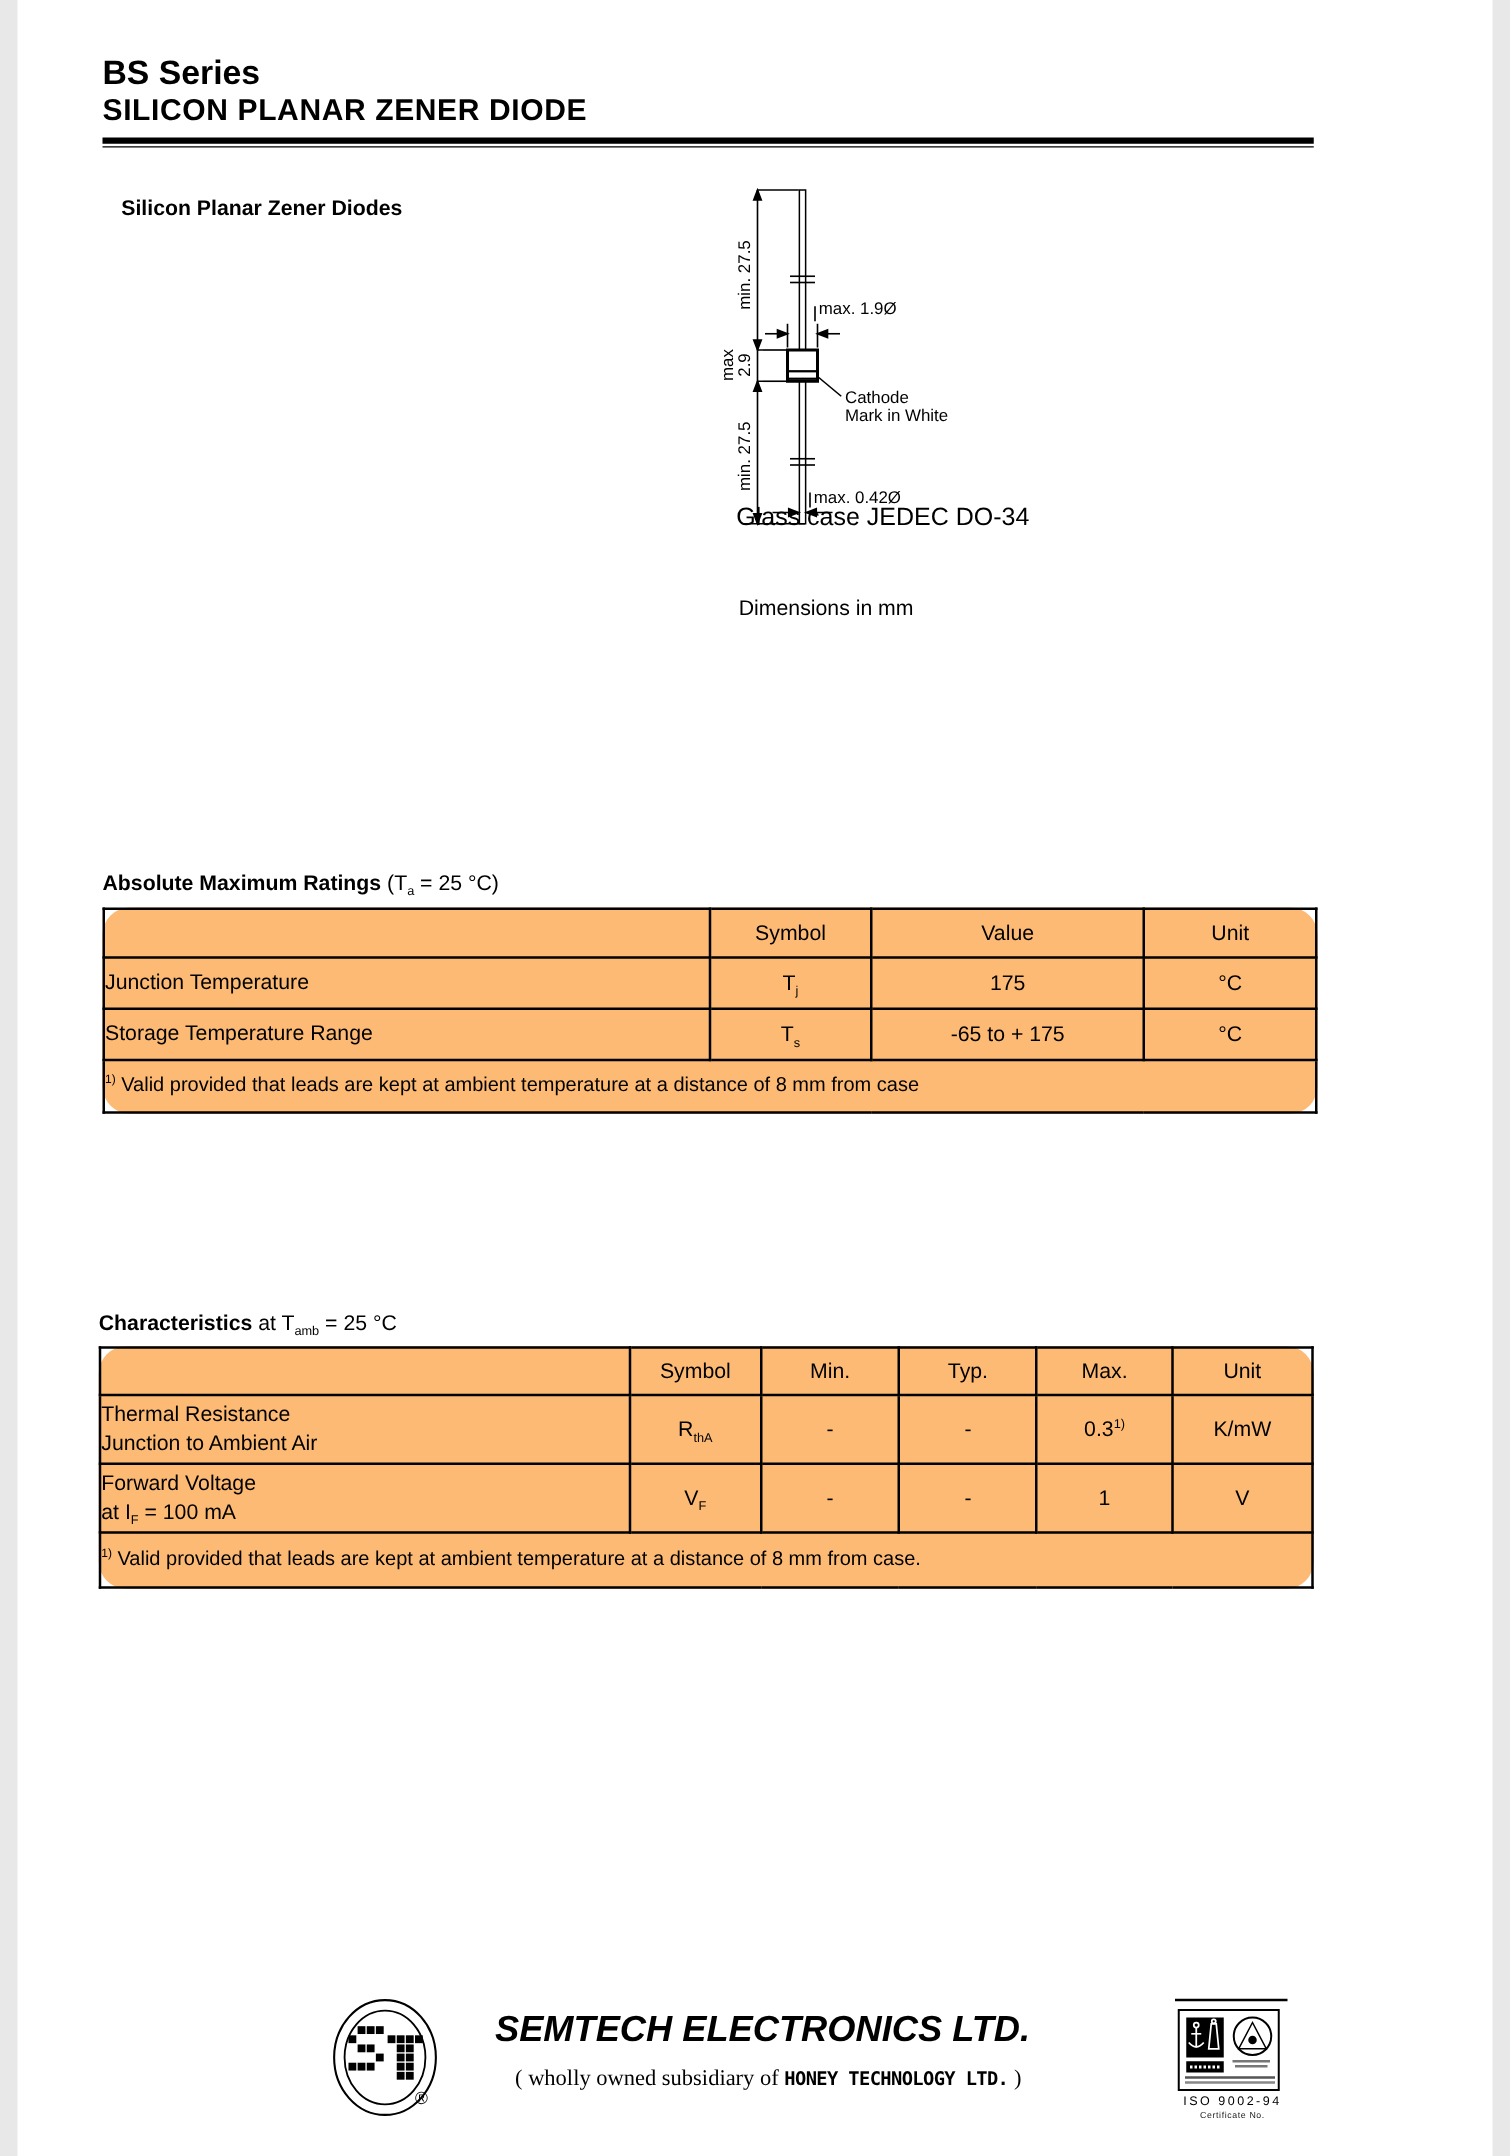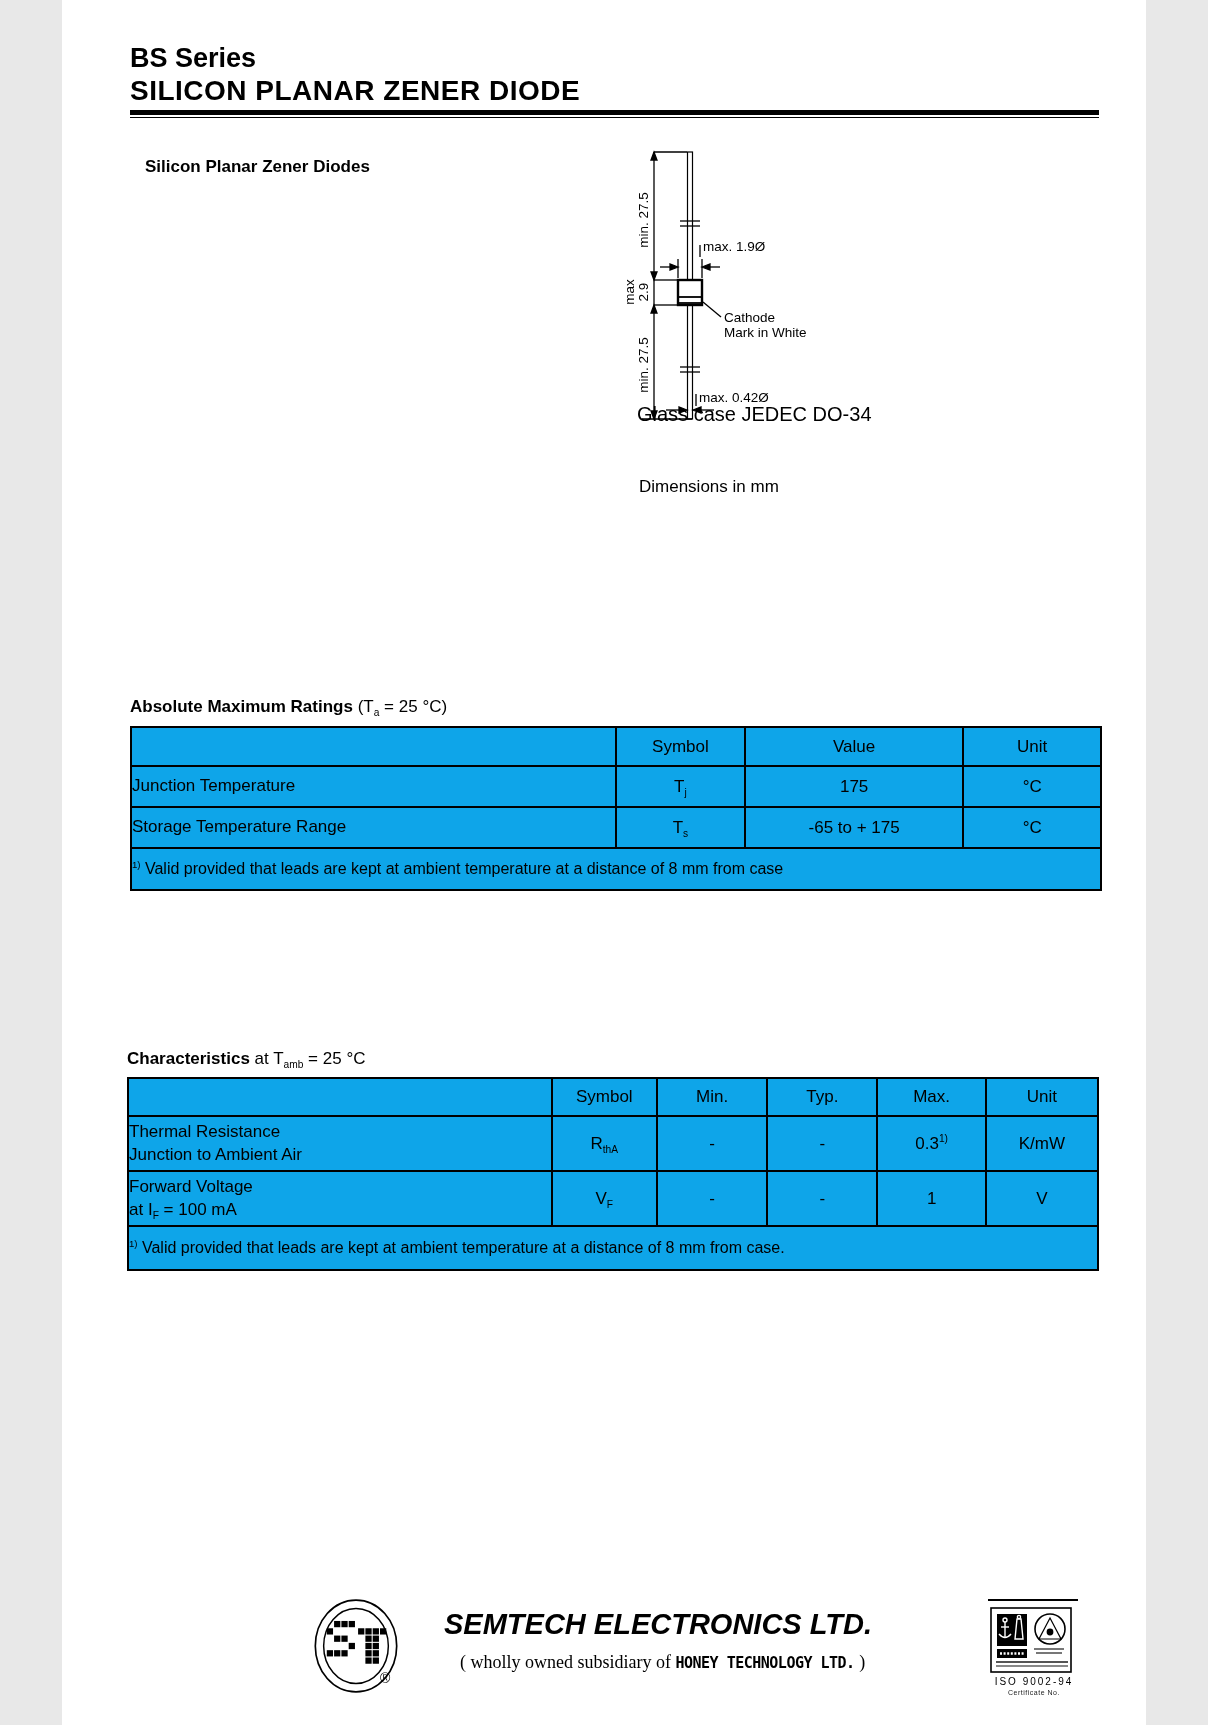--- a/index.html
+++ b/index.html
@@ -1,49 +1,50 @@
 <!DOCTYPE html>
 <html><head>
 <meta charset="utf-8">
 <style>
   html,body{margin:0;padding:0;background:#e8e8e8;}
   .page{
     position:relative;
-    width:1084px;height:1725px;
+    width:1180px;height:1725px;
     margin:0 auto;
     background:#ffffff;
     color:#000;
     font-family:"Liberation Sans", sans-serif;
     overflow:hidden;
   }
   
   .series{position:absolute;left:68px;top:44px;font-size:27px;font-weight:bold;line-height:1.1;}
-  .title{position:absolute;left:68px;top:76px;font-size:28px;font-weight:bold;letter-spacing:.5px;line-height:1.1;}
+  .title{position:absolute;left:68px;top:76px;font-size:24px;font-weight:bold;letter-spacing:.5px;line-height:1.1;}
   .title-rule{position:absolute;left:68px;top:110px;width:969px;height:5px;background:#000;}
   .title-rule2{position:absolute;left:68px;top:117px;width:969px;height:1px;background:#000;}
 
   .sub-heading{position:absolute;left:68px;top:157px;font-size:17px;font-weight:bold;margin-left:15px;}
 
   
   .diagram{position:absolute;left:552px;top:145px;width:290px;height:282px;}
   .case-label{position:absolute;left:575px;top:403px;font-size:20px;}
   .dims-label{position:absolute;left:577px;top:477px;font-size:17px;}
 
   
   .sec-head{position:absolute;font-size:17px;}
   .sec-head b{font-weight:bold;}
   .sec-head .cond{font-weight:normal;}
   #abs-head{left:68px;top:697px;}
   #char-head{left:65px;top:1049px;}
 
   
   table.dtable{
     position:absolute;border-collapse:collapse;
-    background:#0ea5e9;table-layout:fixed;
+    background:#fdba74;table-layout:fixed;
     font-size:17px;
+    border-radius:22px;
   }
   table.dtable th, table.dtable td{
     border:2px solid #000;font-weight:normal;padding:0;
     vertical-align:middle;
   }
   table.dtable th{text-align:center;}
   td.param{text-align:left;padding-left:13px;line-height:1.32;}
   td.center{text-align:center;}
   td.fnote{text-align:left;padding-left:13px;font-size:16px;}
   sup{font-size:60%;line-height:0;}

